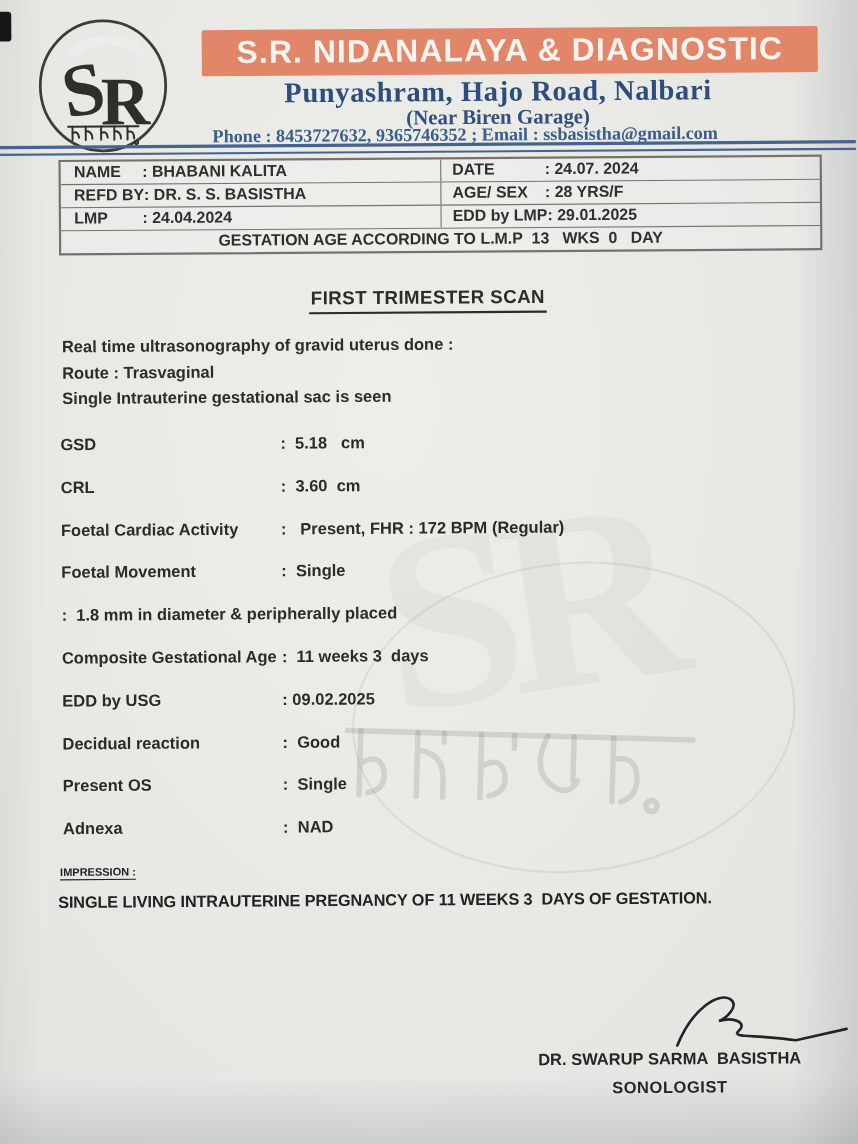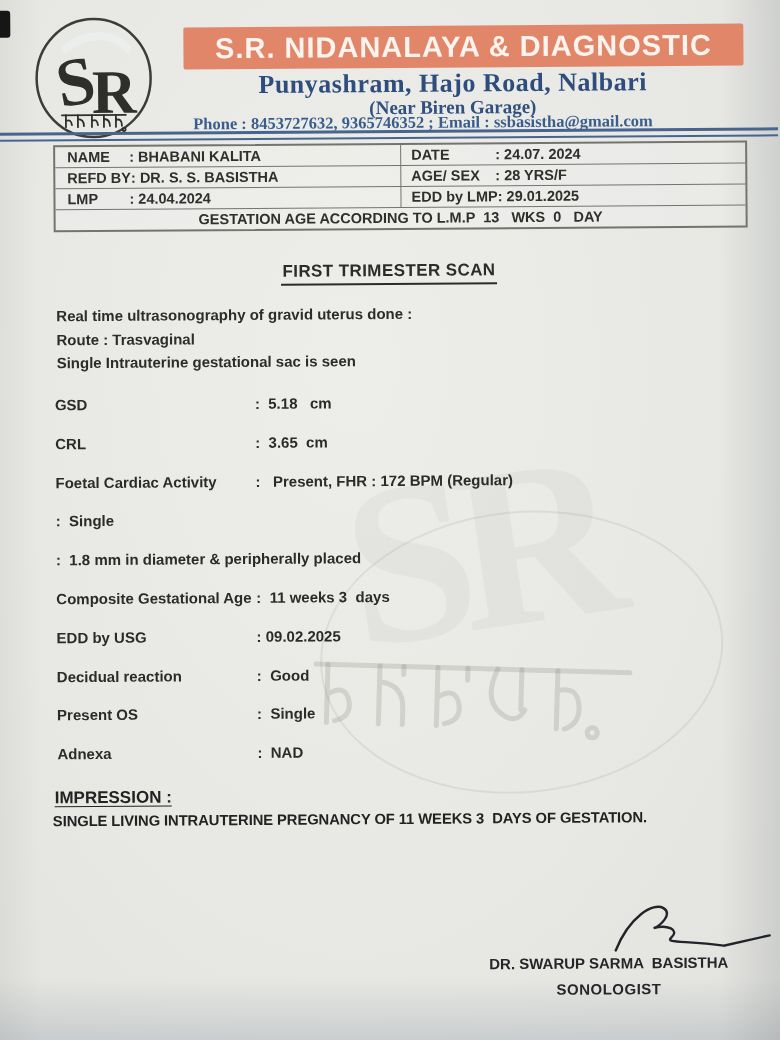--- a/index.html
+++ b/index.html
@@ -43,21 +43,21 @@
   .gest{justify-content:center;padding:0;white-space:pre;}
   
   .rtitle{position:absolute;left:0;top:261px;width:780px;text-align:center;}
   .rtitle span{display:inline-block;font-size:17px;font-weight:bold;letter-spacing:0.4px;
     border-bottom:2px solid #2b2b28;padding:0 2px 2px 2px;}
   .intro{position:absolute;left:57px;top:302px;font-size:15px;font-weight:700;line-height:23.5px;color:#2c2c29;}
   .findings{position:absolute;left:55px;top:394px;width:700px;}
   .frow{display:flex;height:16.5px;margin-bottom:22.3px;font-size:15px;font-weight:700;color:#2b2b28;}
   .flabel{min-width:200px;}
   .fval{white-space:pre;}
-  .imp-h{position:absolute;left:52px;top:786px;font-size:17px;font-weight:bold;
+  .imp-h{position:absolute;left:52px;top:786px;font-size:10px;font-weight:bold;
     text-decoration:underline;text-underline-offset:3px;color:#222;}
   .imp-t{position:absolute;left:50px;top:811px;width:700px;font-size:14.8px;font-weight:bold;
     letter-spacing:-0.1px;color:#222;white-space:pre-wrap;}
   
   .sig-svg{position:absolute;left:598px;top:900px;}
   .sig-name{position:absolute;left:455px;top:956px;width:300px;text-align:center;
     font-size:15px;font-weight:bold;white-space:pre;color:#26262a;}
   .sig-role{position:absolute;left:455px;top:982px;width:300px;text-align:center;
     font-size:15px;font-weight:bold;letter-spacing:0.5px;color:#26262a;}
   
@@ -157,27 +157,28 @@
     <div>Single Intrauterine gestational sac is seen</div>
   </div>
 
   <div class="findings">
     <div class="frow">
         <span class="flabel">GSD</span>
         <span class="fval">:  5.18   cm</span>
       </div>
     <div class="frow">
         <span class="flabel">CRL</span>
-        <span class="fval">:  3.65  cm</span>
+        <span class="fval">:  3.60  cm</span>
       </div>
     <div class="frow">
         <span class="flabel">Foetal Cardiac Activity</span>
         <span class="fval">:   Present, FHR : 172 BPM (Regular)</span>
       </div>
     <div class="frow">
+        <span class="flabel">Foetal Movement</span>
         <span class="fval">:  Single</span>
       </div>
     <div class="frow">
         <span class="fval">:  1.8 mm in diameter &amp; peripherally placed</span>
       </div>
     <div class="frow">
         <span class="flabel">Composite Gestational Age</span>
         <span class="fval">:  11 weeks 3  days</span>
       </div>
     <div class="frow">

